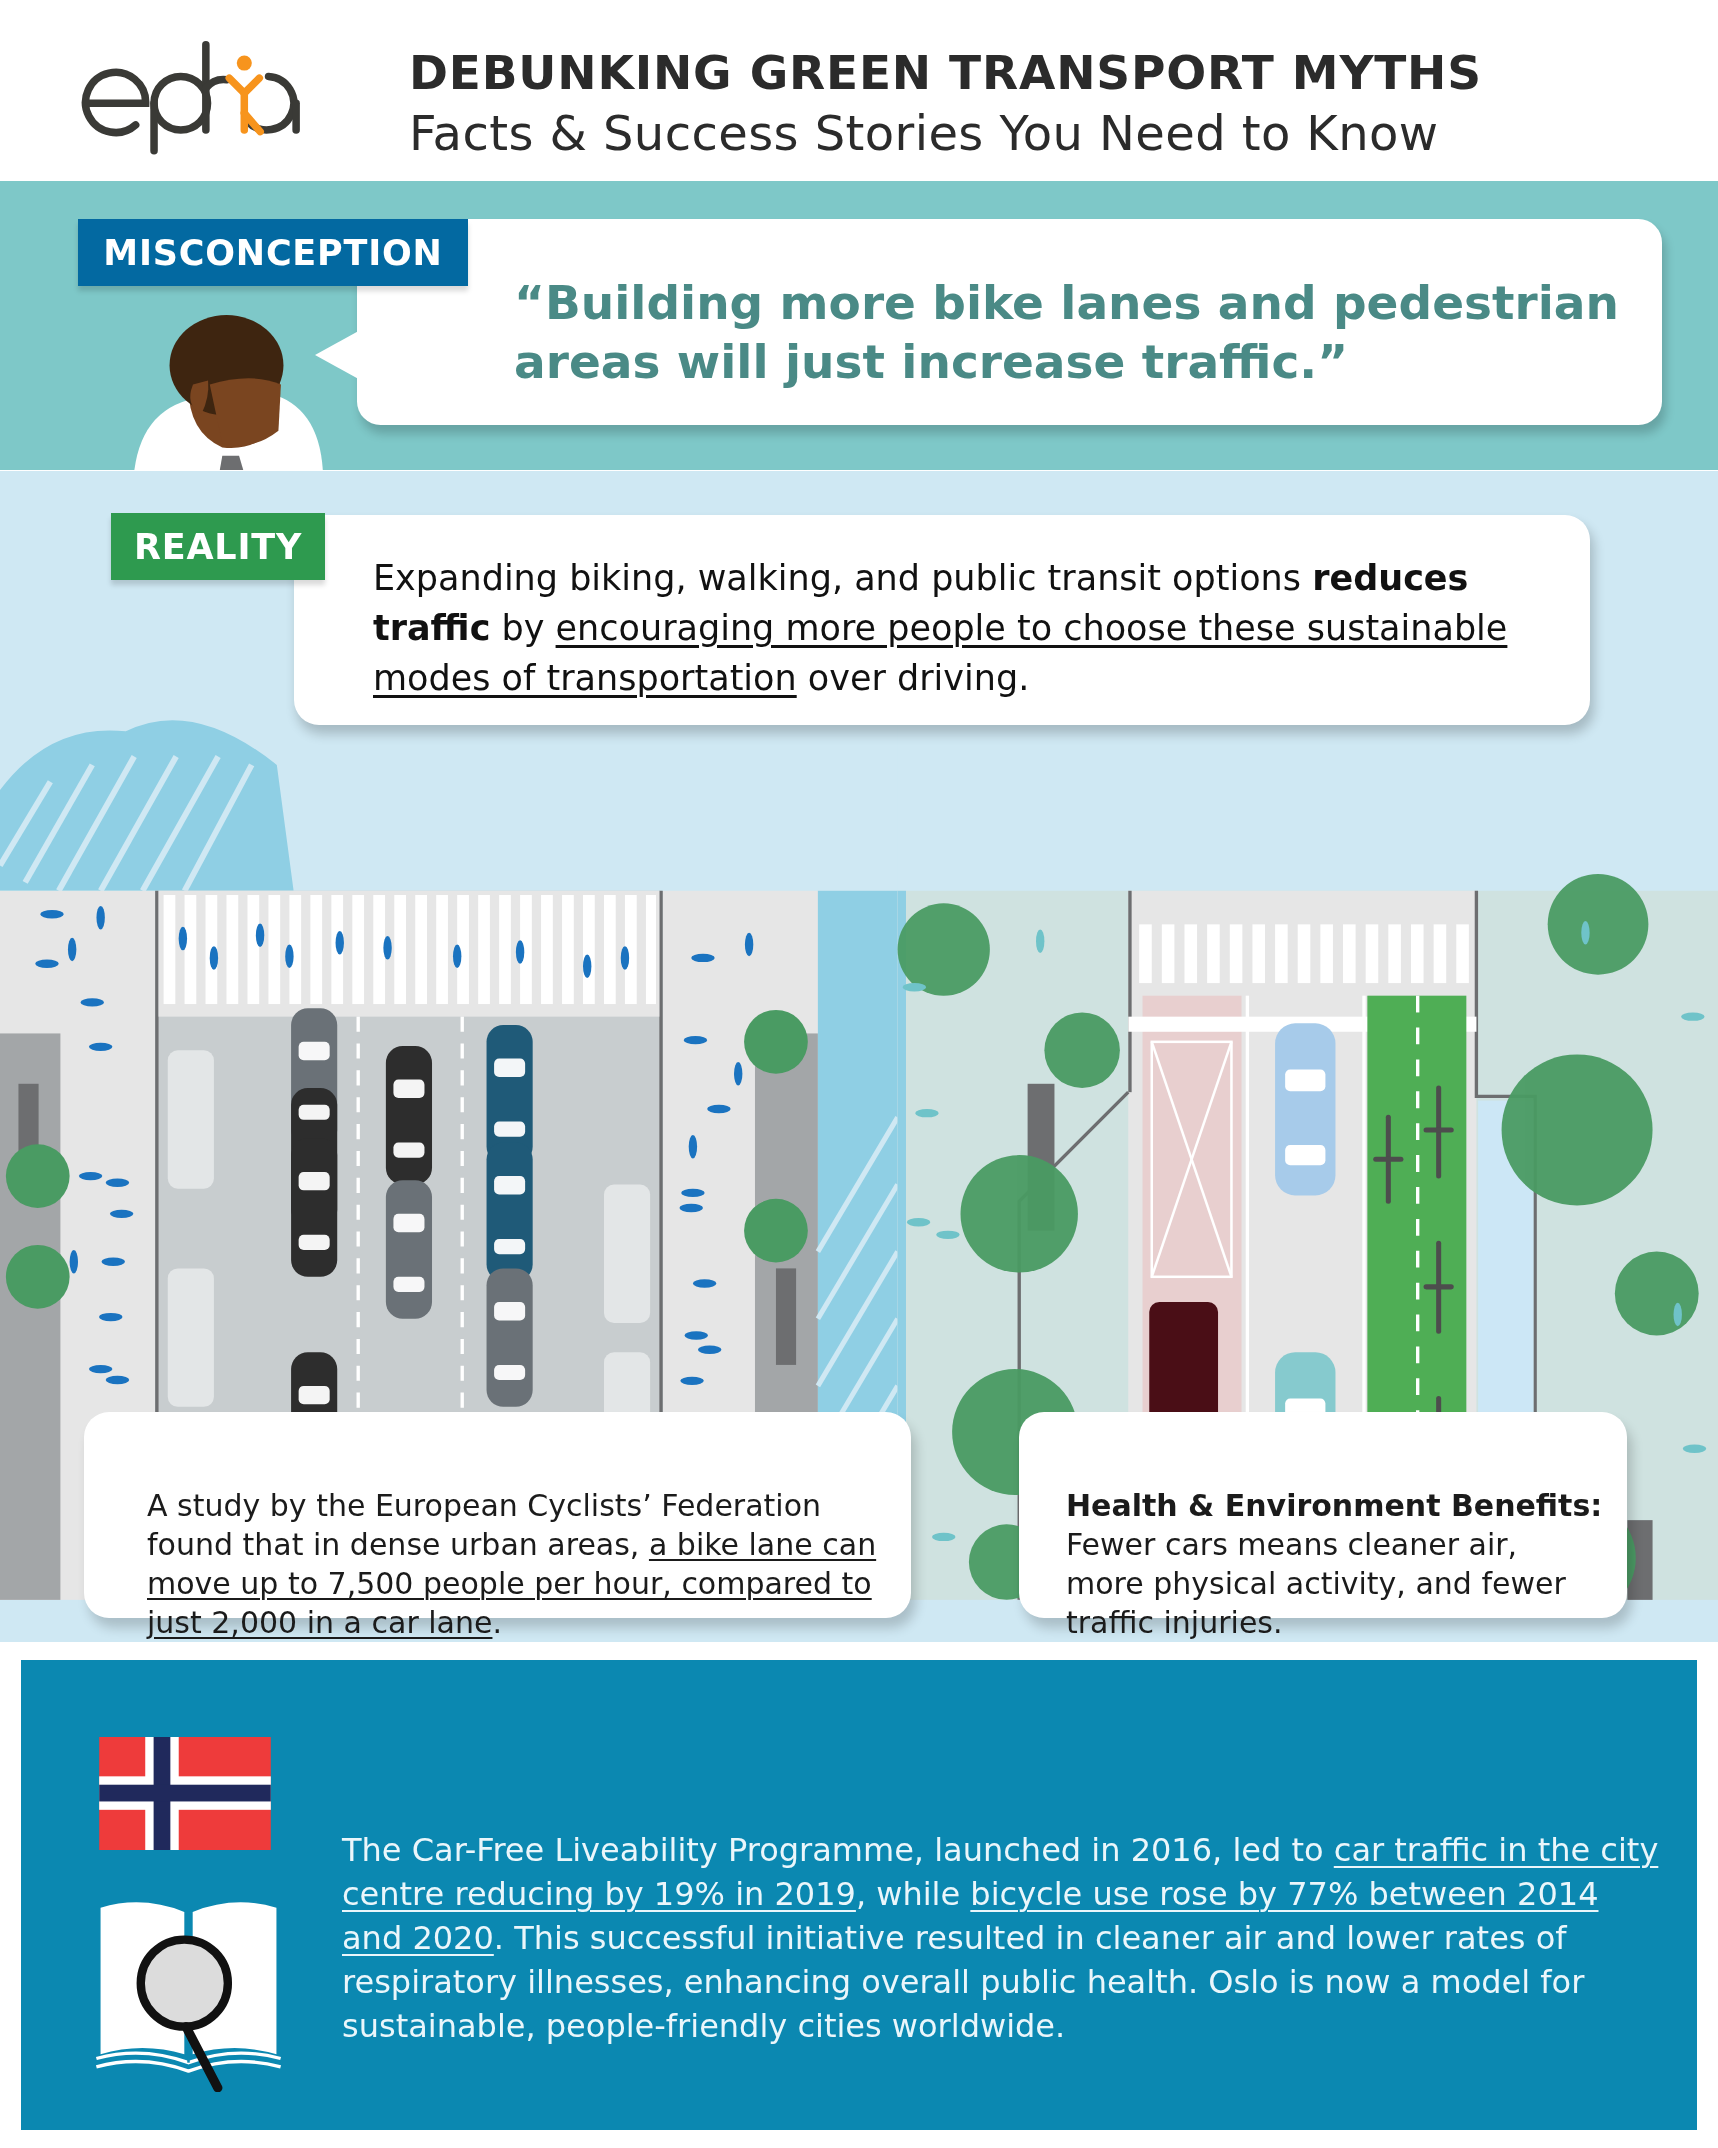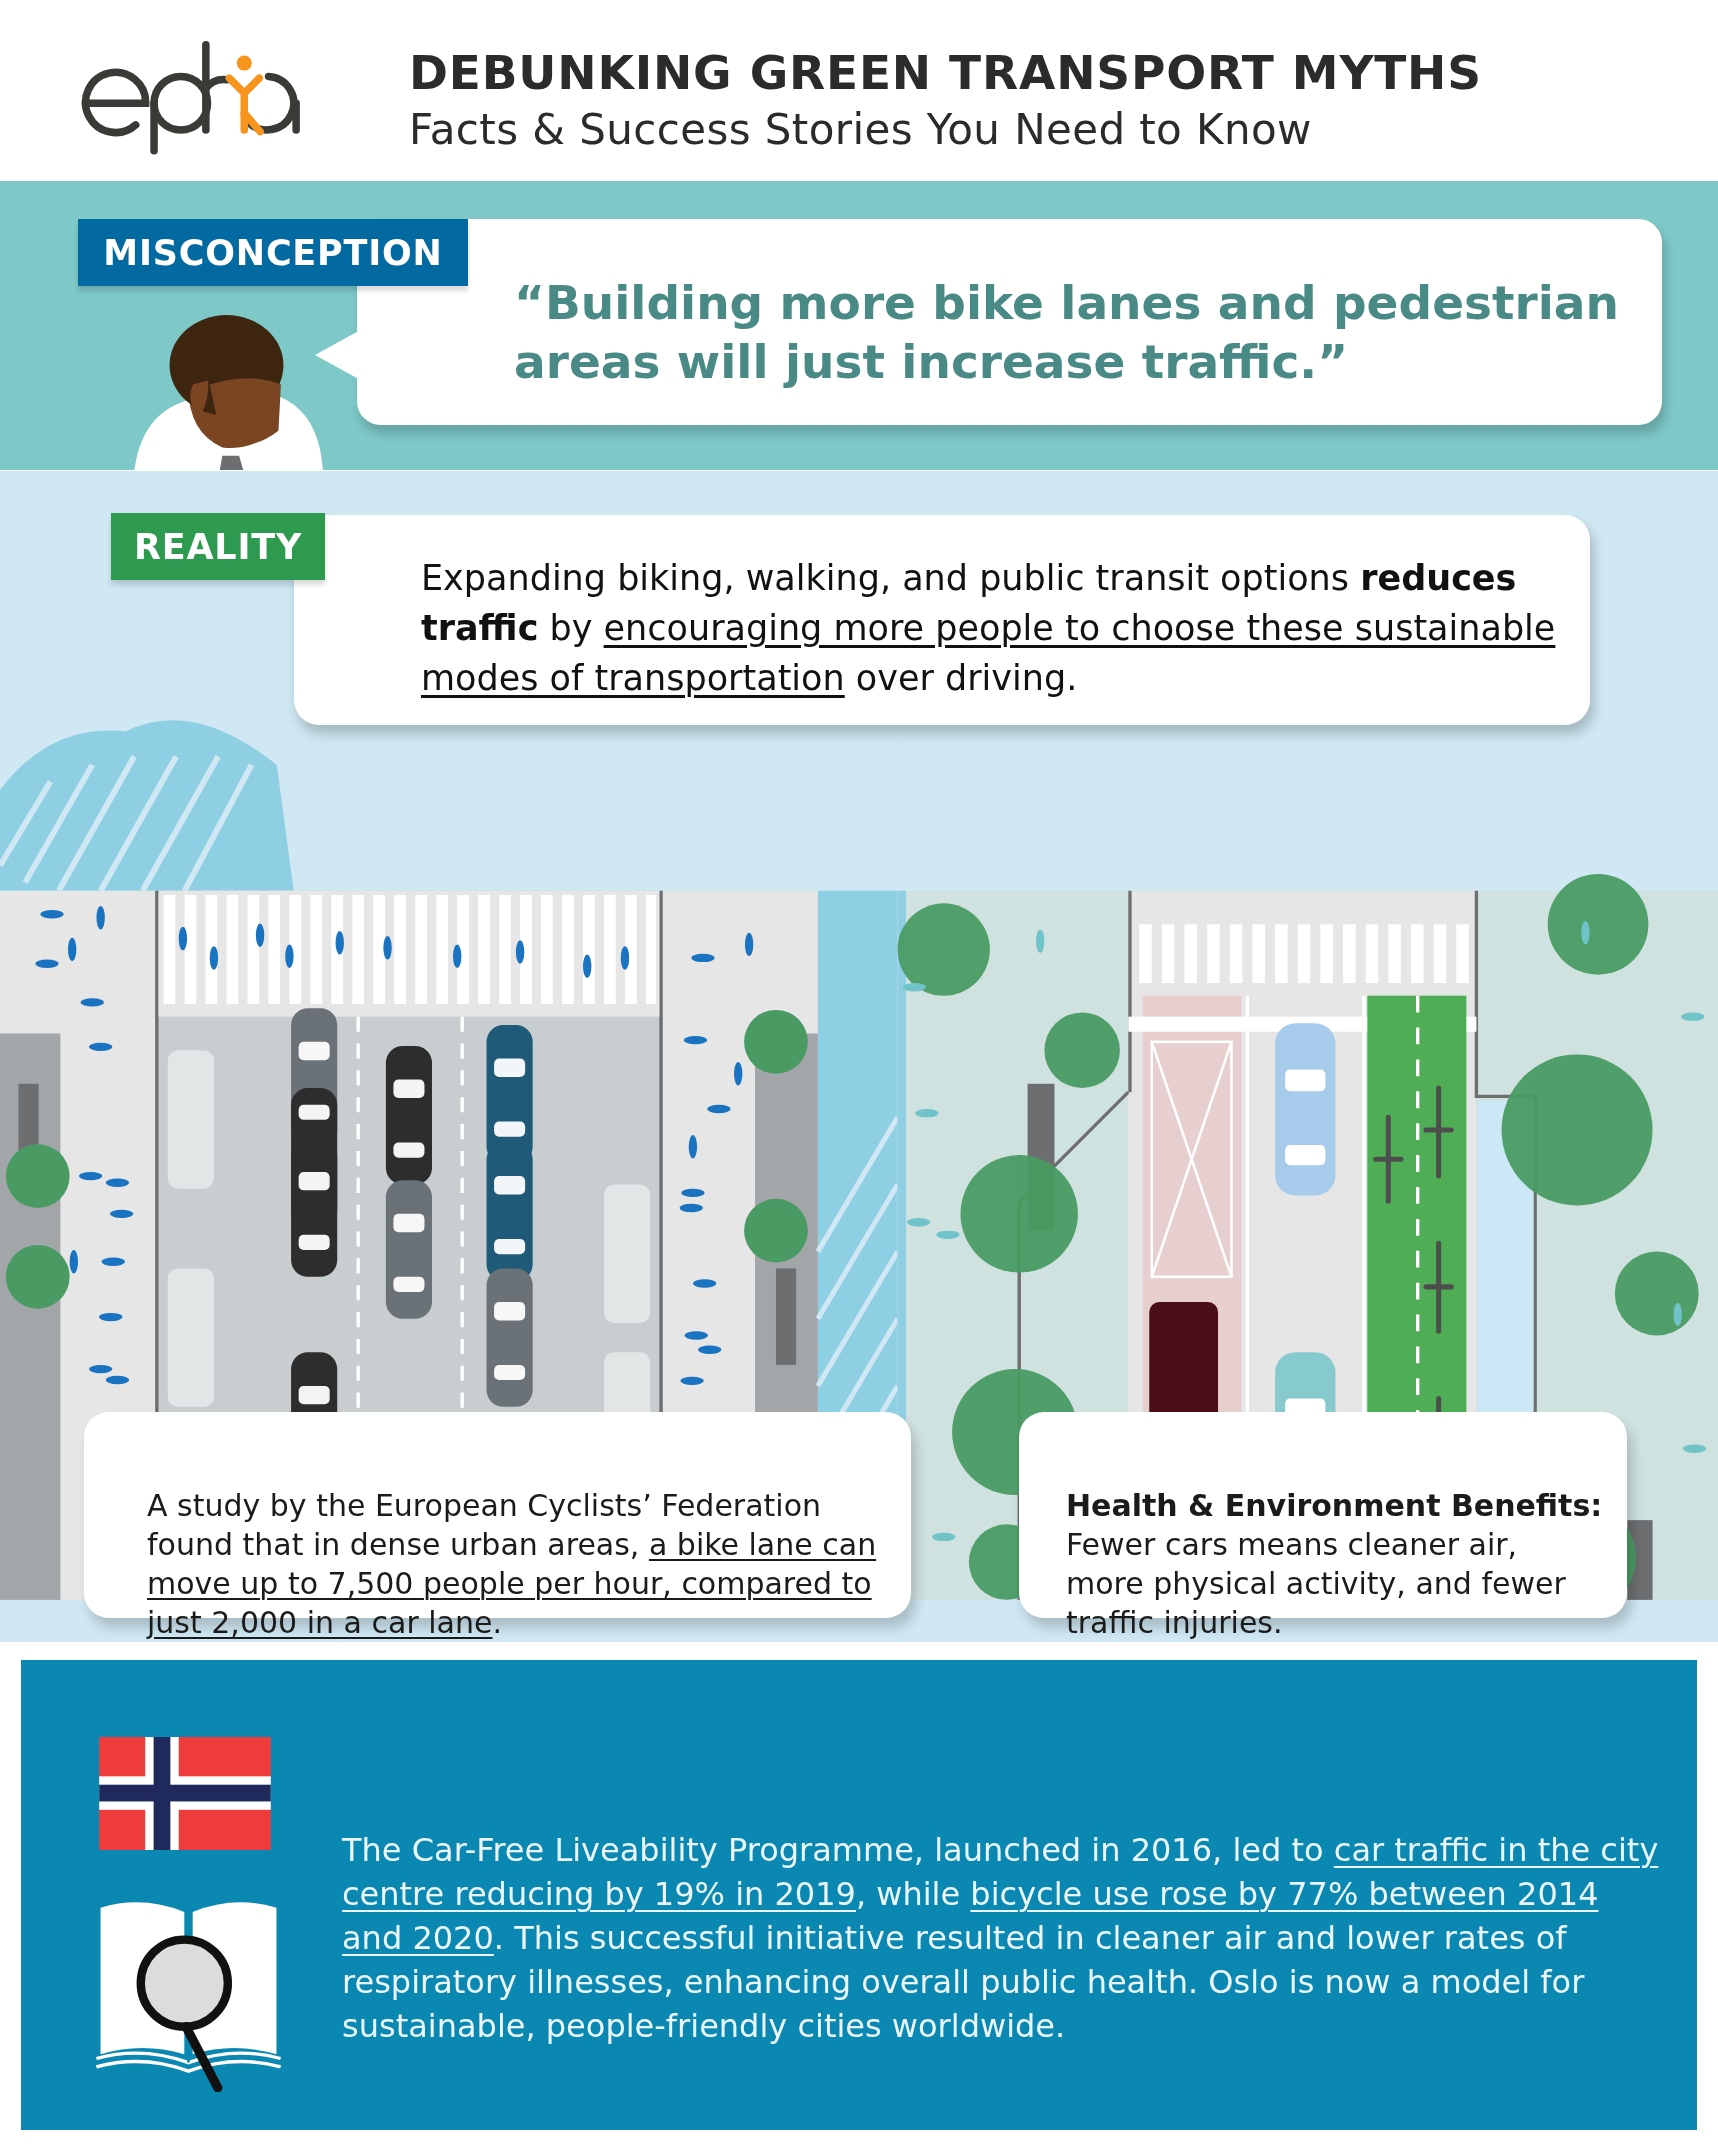--- a/index.html
+++ b/index.html
@@ -4,35 +4,35 @@
 <style>
   * { box-sizing: border-box; margin: 0; padding: 0; }
   html, body { width: 1718px; height: 2148px; background: #ffffff; overflow: hidden; }
   body { font-family: "Liberation Sans", "DejaVu Sans", sans-serif; position: relative; }
 
   
   .header { position: absolute; left: 0; top: 0; width: 1718px; height: 181px; background: #ffffff; }
   .logo { position: absolute; left: 80px; top: 38px; width: 235px; height: 117px; }
   .title-block { position: absolute; left: 409px; top: 49px; }
   .title { font-family: "DejaVu Sans", sans-serif; font-weight: bold; font-size: 47px; letter-spacing: 0.8px; color: #2b2b2b; line-height: 1; }
-  .subtitle { font-family: "DejaVu Sans", sans-serif; font-size: 42px; color: #2b2b2b; margin-top: 13.4px; line-height: 1; letter-spacing: 0.4px; }
+  .subtitle { font-family: "DejaVu Sans", sans-serif; font-size: 48px; color: #2b2b2b; margin-top: 13.4px; line-height: 1; letter-spacing: 0.4px; }
 
   
   .misc { position: absolute; left: 0; top: 181px; width: 1718px; height: 289px; background: #7ec8c8; }
   .misc-label { position: absolute; left: 78px; top: 38px; width: 390px; height: 67px; background: #0369a1; color: #fff; font-family: "DejaVu Sans", sans-serif; font-weight: bold; font-size: 35px; display: flex; align-items: center; justify-content: center; letter-spacing: 0.8px; box-shadow: 0 5px 5px rgba(0,0,0,0.15); z-index: 3; }
   .misc-bubble { position: absolute; left: 357px; top: 38px; width: 1305px; height: 206px; background: #ffffff; border-radius: 23.5px; box-shadow: 3.4px 8.4px 10px rgba(0,0,0,0.18); }
   .misc-tail { position: absolute; left: 315px; top: 147px; width: 0; height: 0; border-top: 27px solid transparent; border-bottom: 27px solid transparent; border-right: 49px solid #ffffff; }
   .misc-quote { position: absolute; left: 514px; top: 92px; width: 1108px; font-family: "DejaVu Sans", sans-serif; font-size: 47px; line-height: 59px; color: #4a8a86; font-weight: 600; }
   .person { position: absolute; left: 126px; top: 124px; width: 201px; height: 165px; }
 
   
   .reality { position: absolute; left: 0; top: 471px; width: 1718px; height: 1171px; background: #cfe8f3; overflow: hidden; }
   .reality-label { position: absolute; left: 84px; top: 42px; width: 214px; height: 67px; background: #2e9a4f; color: #fff; font-family: "DejaVu Sans", sans-serif; font-weight: bold; font-size: 35px; display: flex; align-items: center; justify-content: center; letter-spacing: 0.8px; z-index: 5; box-shadow: 0 5px 5px rgba(0,0,0,0.15); margin-left: 27px; }
   .reality-bubble { position: absolute; left: 294px; top: 44px; width: 1296px; height: 210px; background: #fff; border-radius: 25px; z-index: 4; box-shadow: 3.4px 8.4px 11.7px rgba(0,0,0,0.2); }
-  .reality-text { position: absolute; left: 373px; top: 82px; width: 1192px; font-family: "DejaVu Sans", sans-serif; font-size: 35px; line-height: 50px; color: #111; z-index: 6; margin-left: 48px; }
+  .reality-text { position: absolute; left: 373px; top: 82px; width: 1192px; font-family: "DejaVu Sans", sans-serif; font-size: 35px; line-height: 50px; color: #111; z-index: 6; }
   .reality-text b { font-weight: bold; }
   .reality-text u { text-decoration: underline; text-underline-offset: 5px; text-decoration-thickness: 2.5px; }
 
   .street { position: absolute; left: 0; top: 210px; width: 1718px; height: 1179px; }
 
   .card { position: absolute; background: #fff; border-radius: 25px; box-shadow: 5px 10px 11.7px rgba(0,0,0,0.18); }
   .card1 { left: 84px; top: 941px; width: 827px; height: 206px; }
   .card2 { left: 1019px; top: 941px; width: 608px; height: 206px; }
   .card-text { position: absolute; font-family: "DejaVu Sans", sans-serif; font-size: 30px; line-height: 39px; color: #1b1b1b; margin-top: 40px; }
   .card1 .card-text { left: 63px; top: 34px; width: 738px; }

